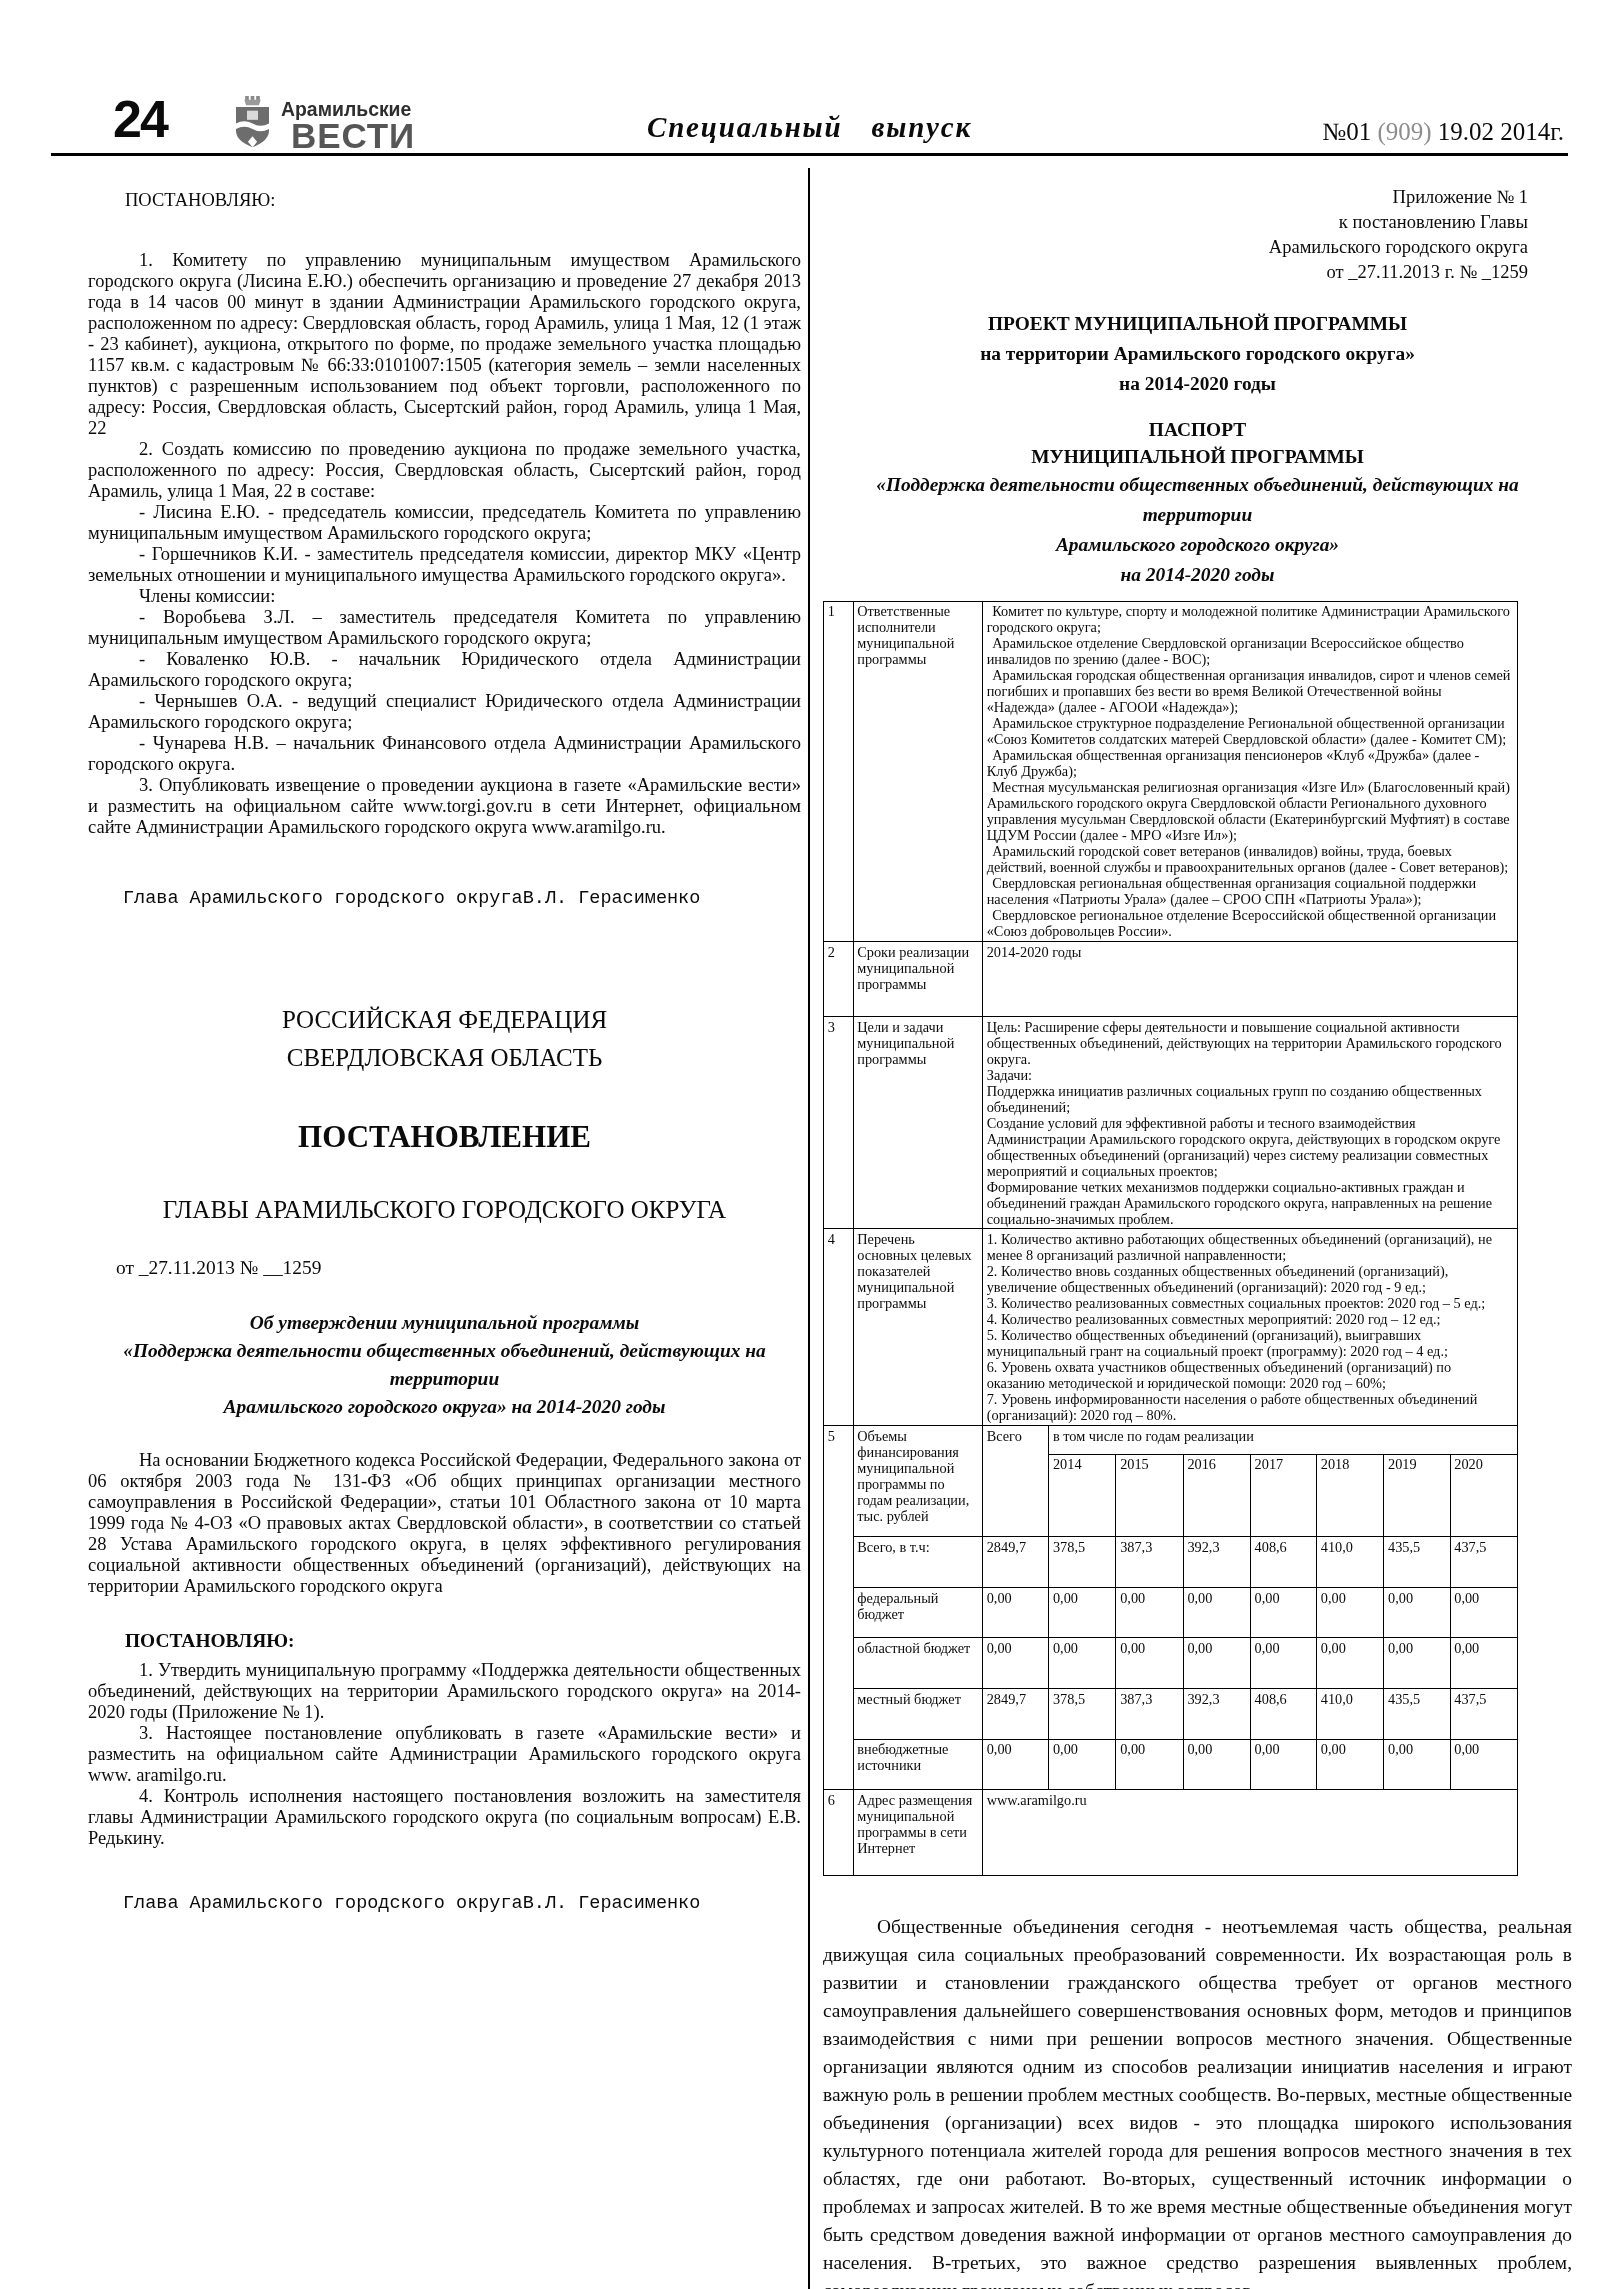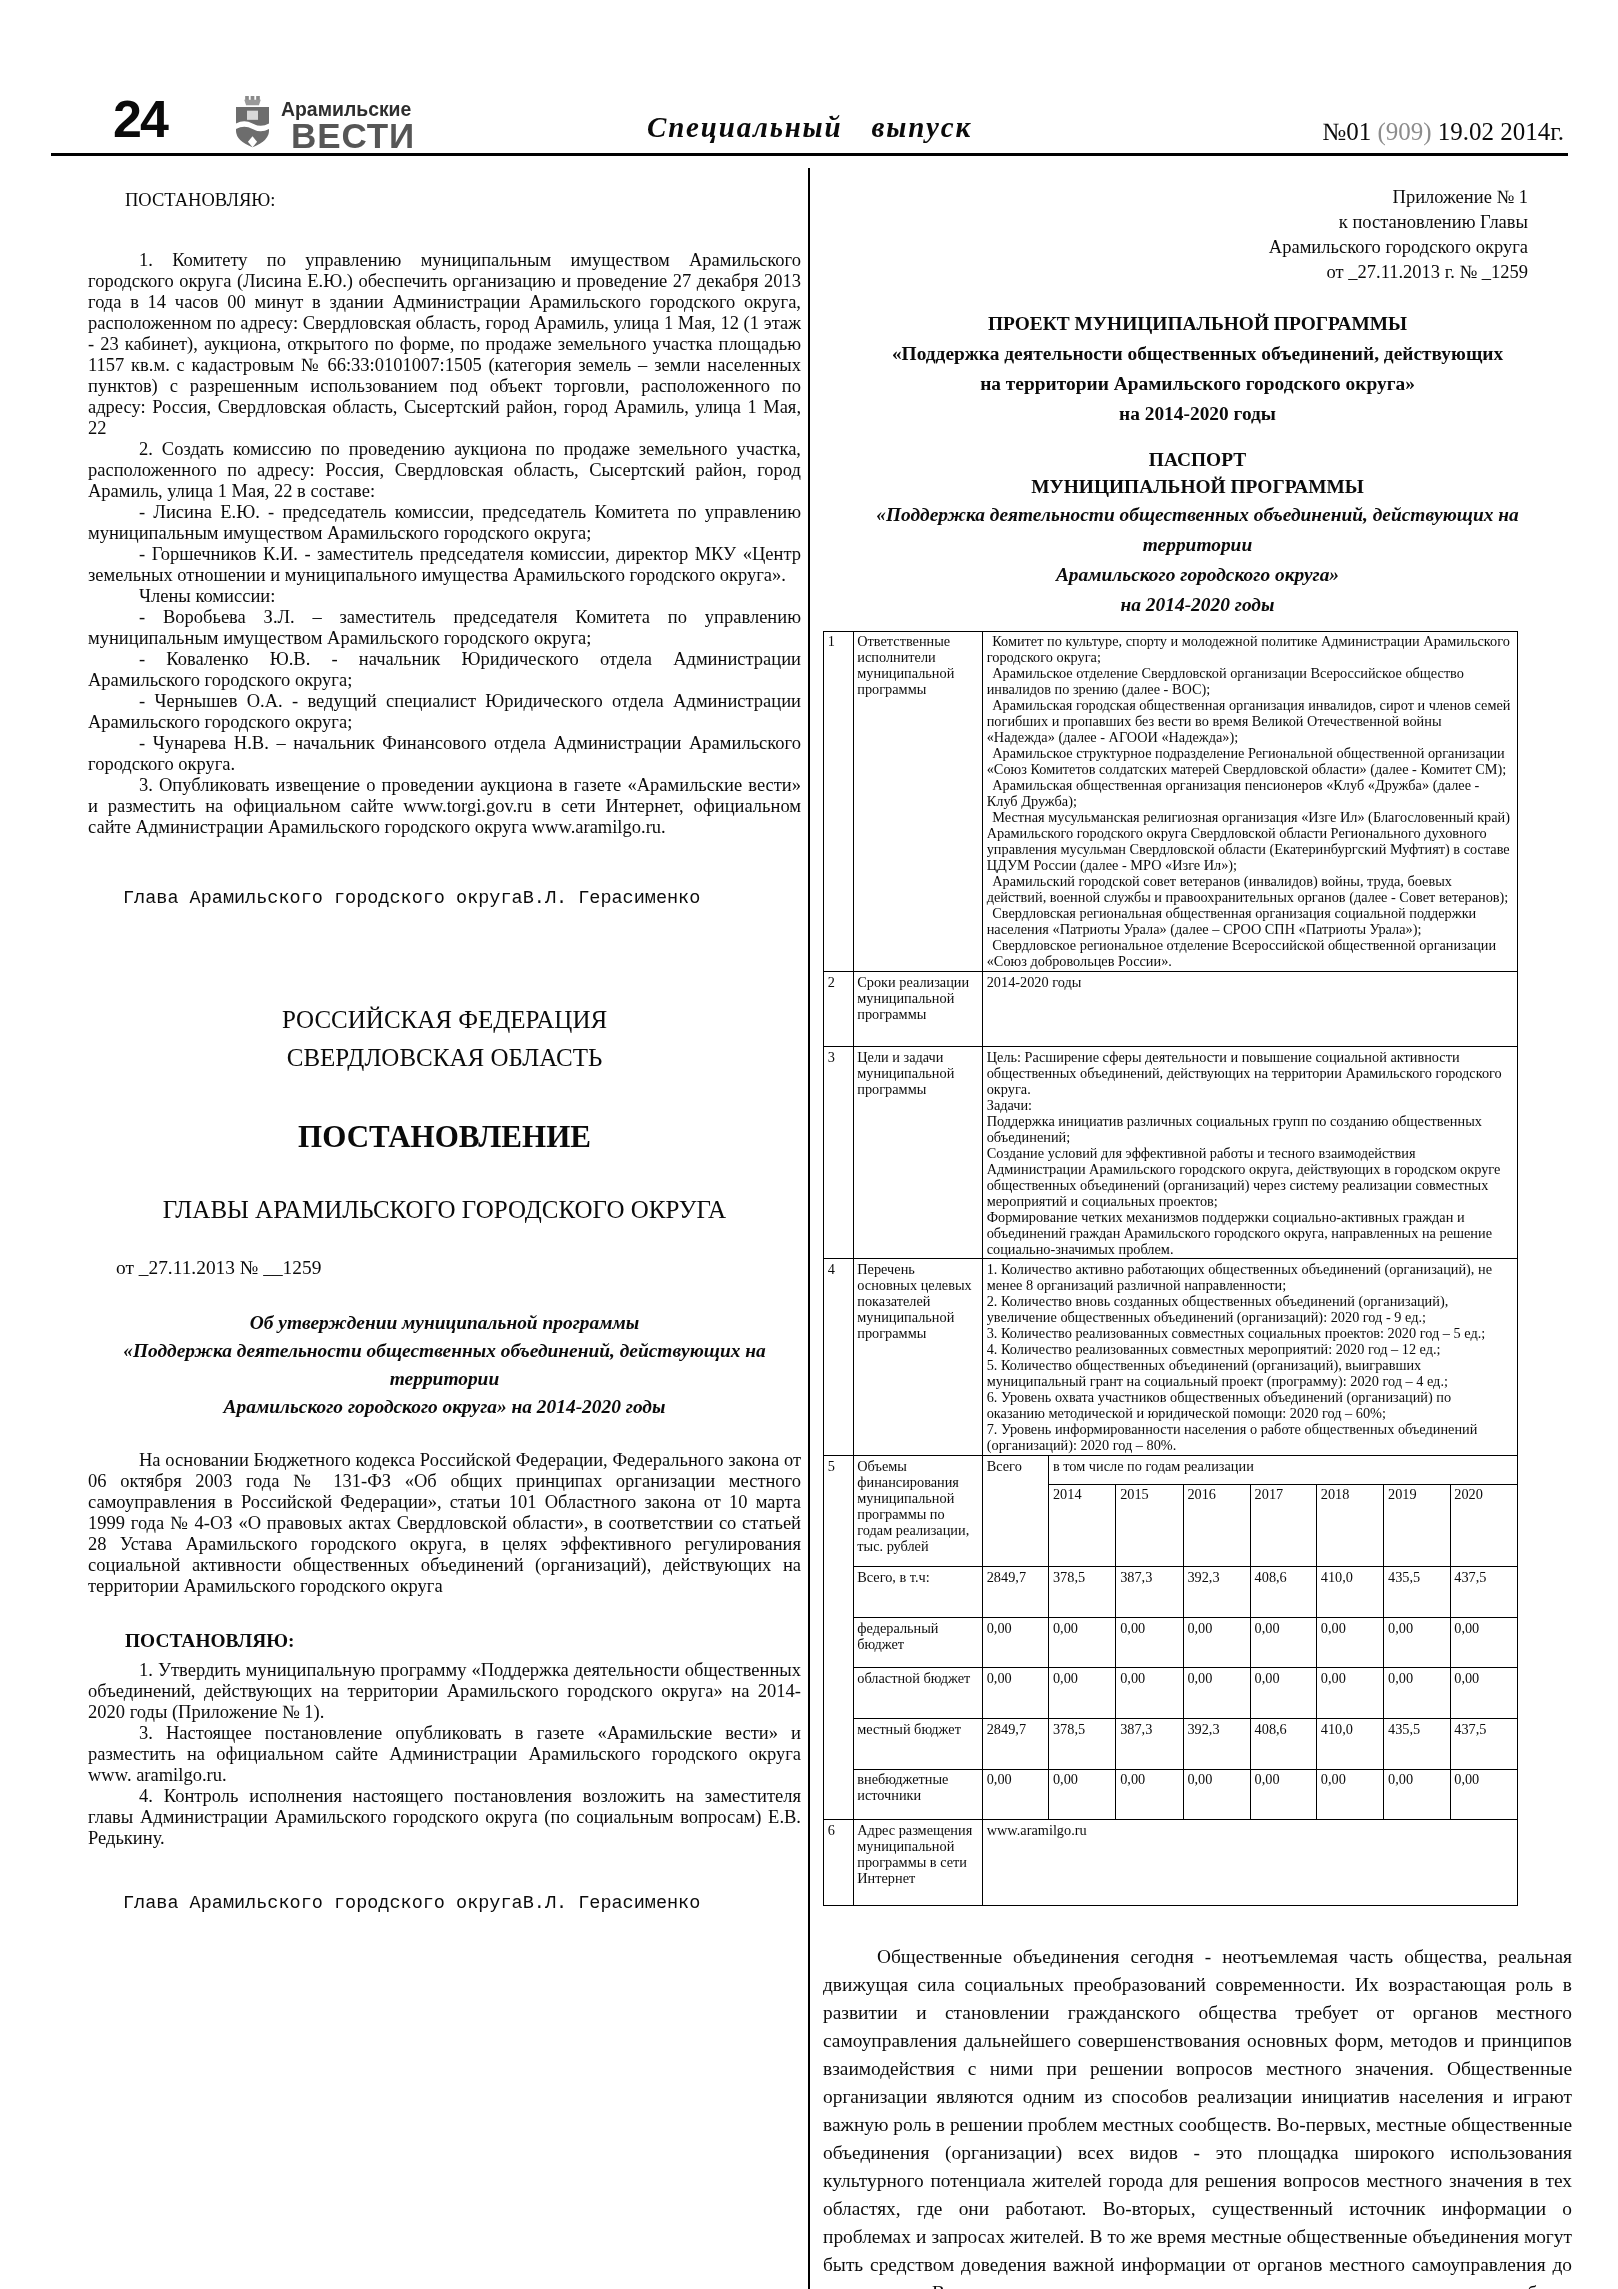--- a/index.html
+++ b/index.html
@@ -128,21 +128,20 @@
   <section class="col-right">
     <div class="appendix">
       <div>Приложение № 1</div>
       <div>к постановлению Главы</div>
       <div>Арамильского городского округа</div>
       <div>от _27.11.2013 г.  №  _1259</div>
     </div>
 
     <div class="proj">
       <div>ПРОЕКТ МУНИЦИПАЛЬНОЙ ПРОГРАММЫ</div>
-      <div>«Поддержка деятельности общественных объединений, действующих</div>
       <div>на территории Арамильского городского округа»</div>
       <div>на 2014-2020 годы</div>
     </div>
 
     <div class="pasport">
       <div>ПАСПОРТ</div>
       <div>МУНИЦИПАЛЬНОЙ ПРОГРАММЫ</div>
     </div>
     <div class="pasport-it">
       <div>«Поддержка деятельности общественных объединений, действующих на территории</div>

